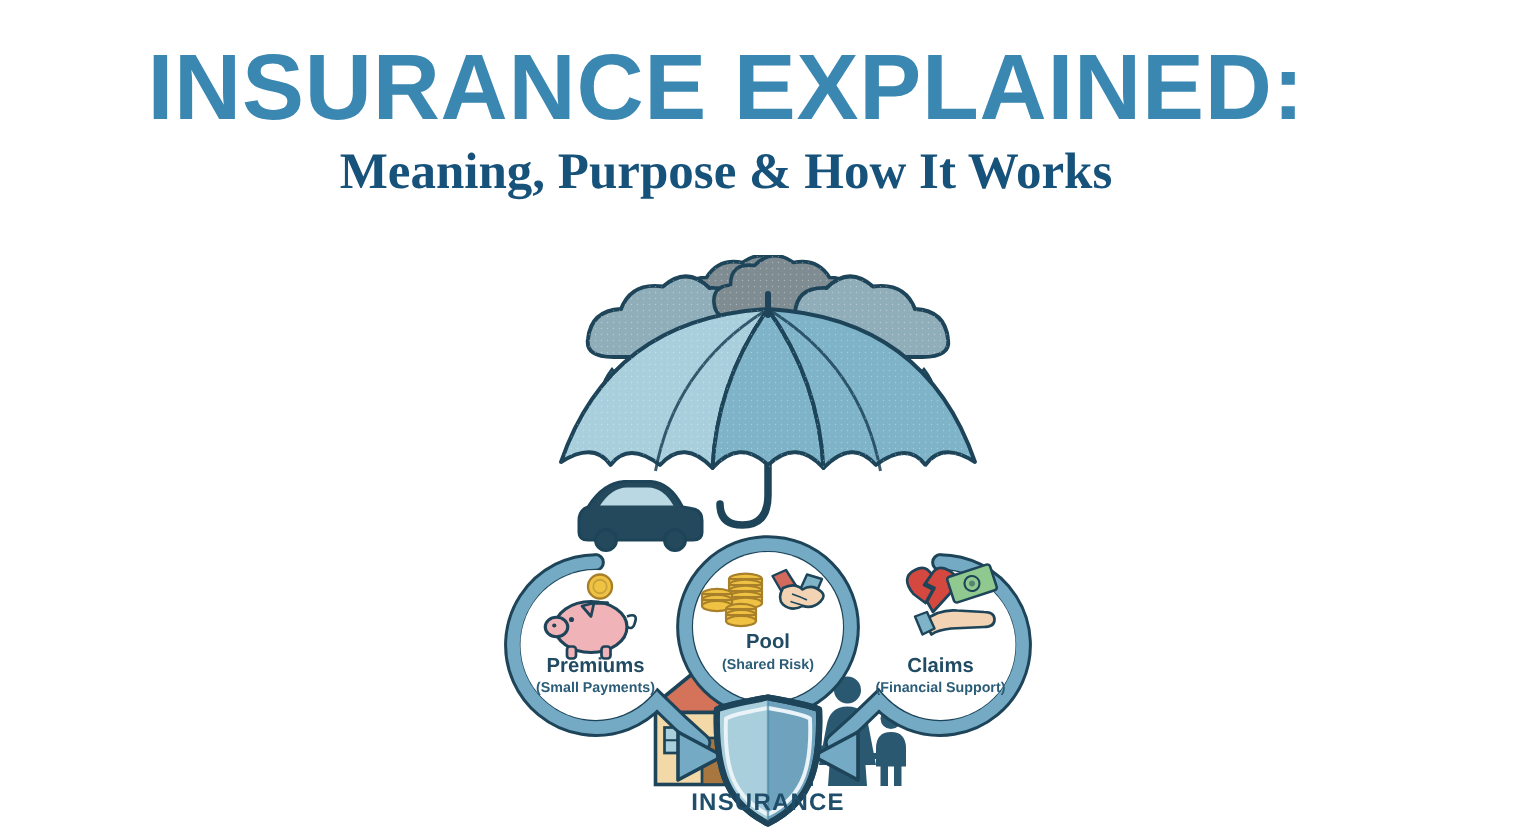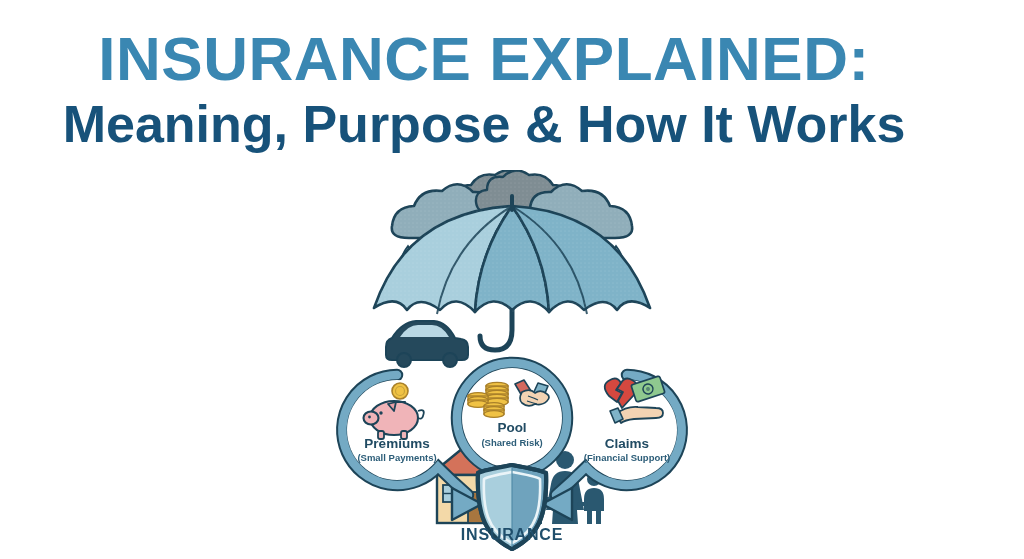--- a/index.html
+++ b/index.html
@@ -31,23 +31,23 @@
     font-family: "Liberation Sans", sans-serif;
     font-weight: bold;
     font-size: 62px;
     line-height: 1.0;
     letter-spacing: 0.5px;
     color: #3a87b2;
     margin: 0;
     white-space: nowrap;
   }
   #sub-title {
-    font-family: Liberation Sans, sans-serif;
-    font-weight: bold;
-    font-size: 52px;
+    font-family: Liberation Serif, serif;
+    font-weight: bold;
+    font-size: 34px;
     line-height: 1.1;
     letter-spacing: 0px;
     color: #17527a;
     margin: 6px 0 0 0;
     white-space: nowrap;
   }
 
   
   #illustration {
     position: absolute;

